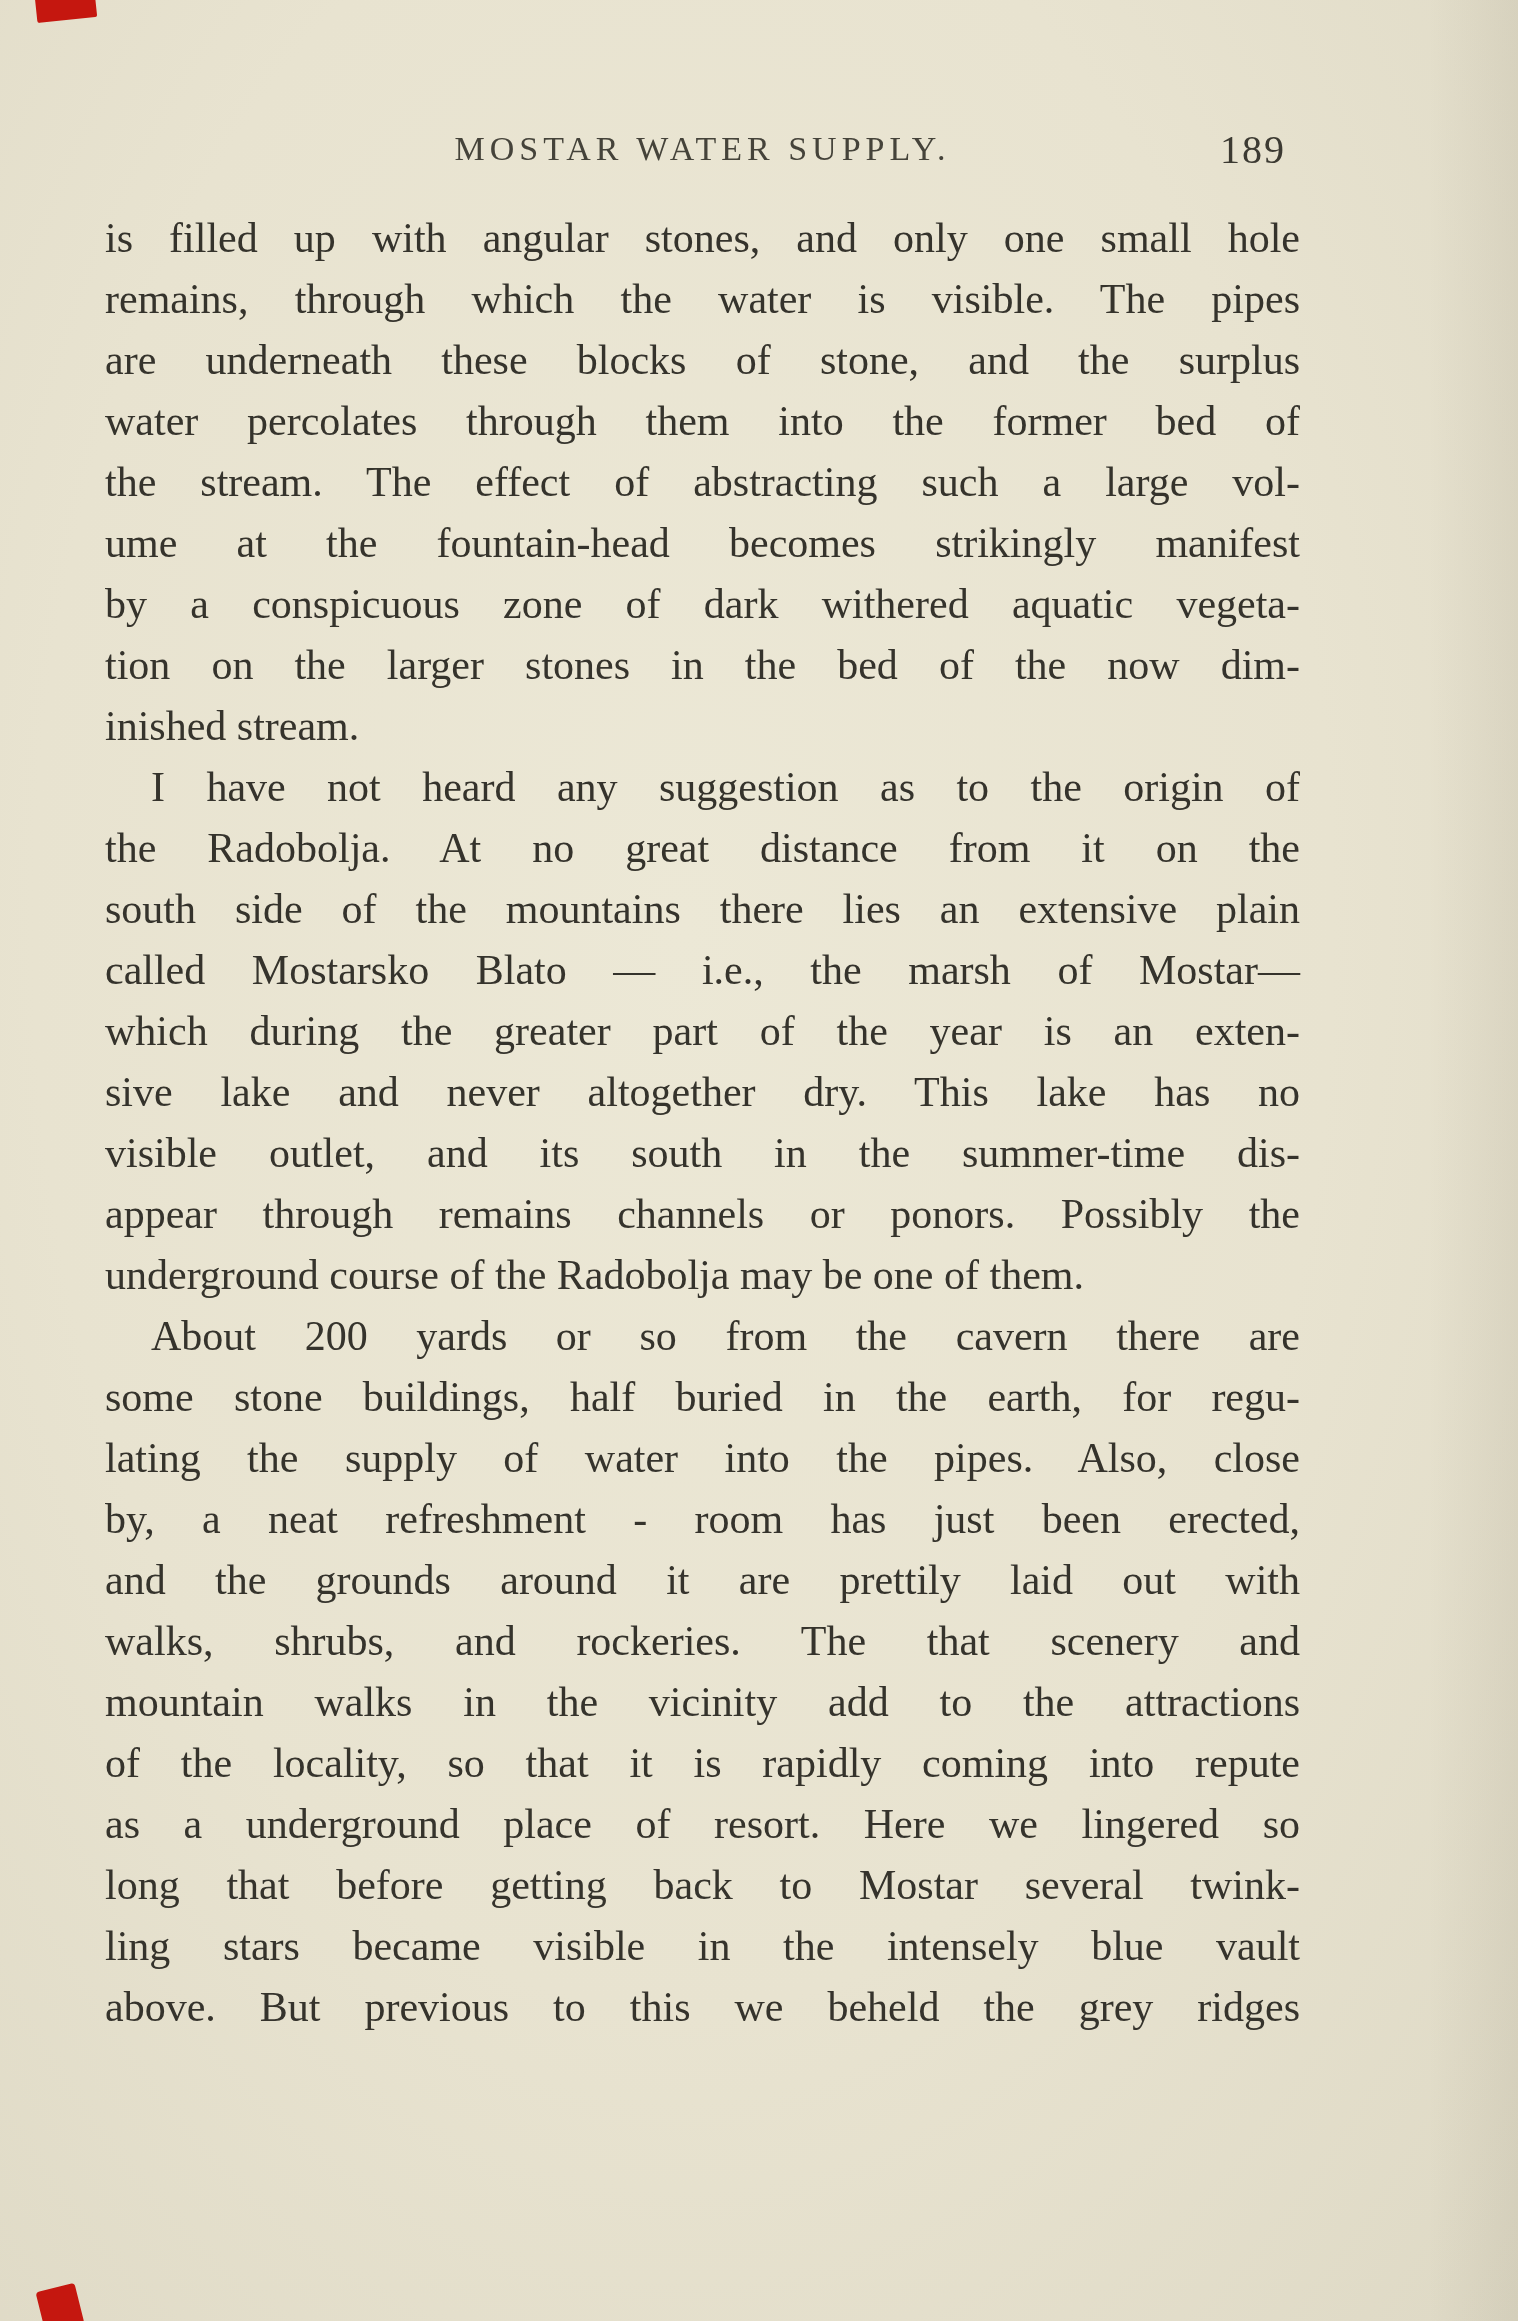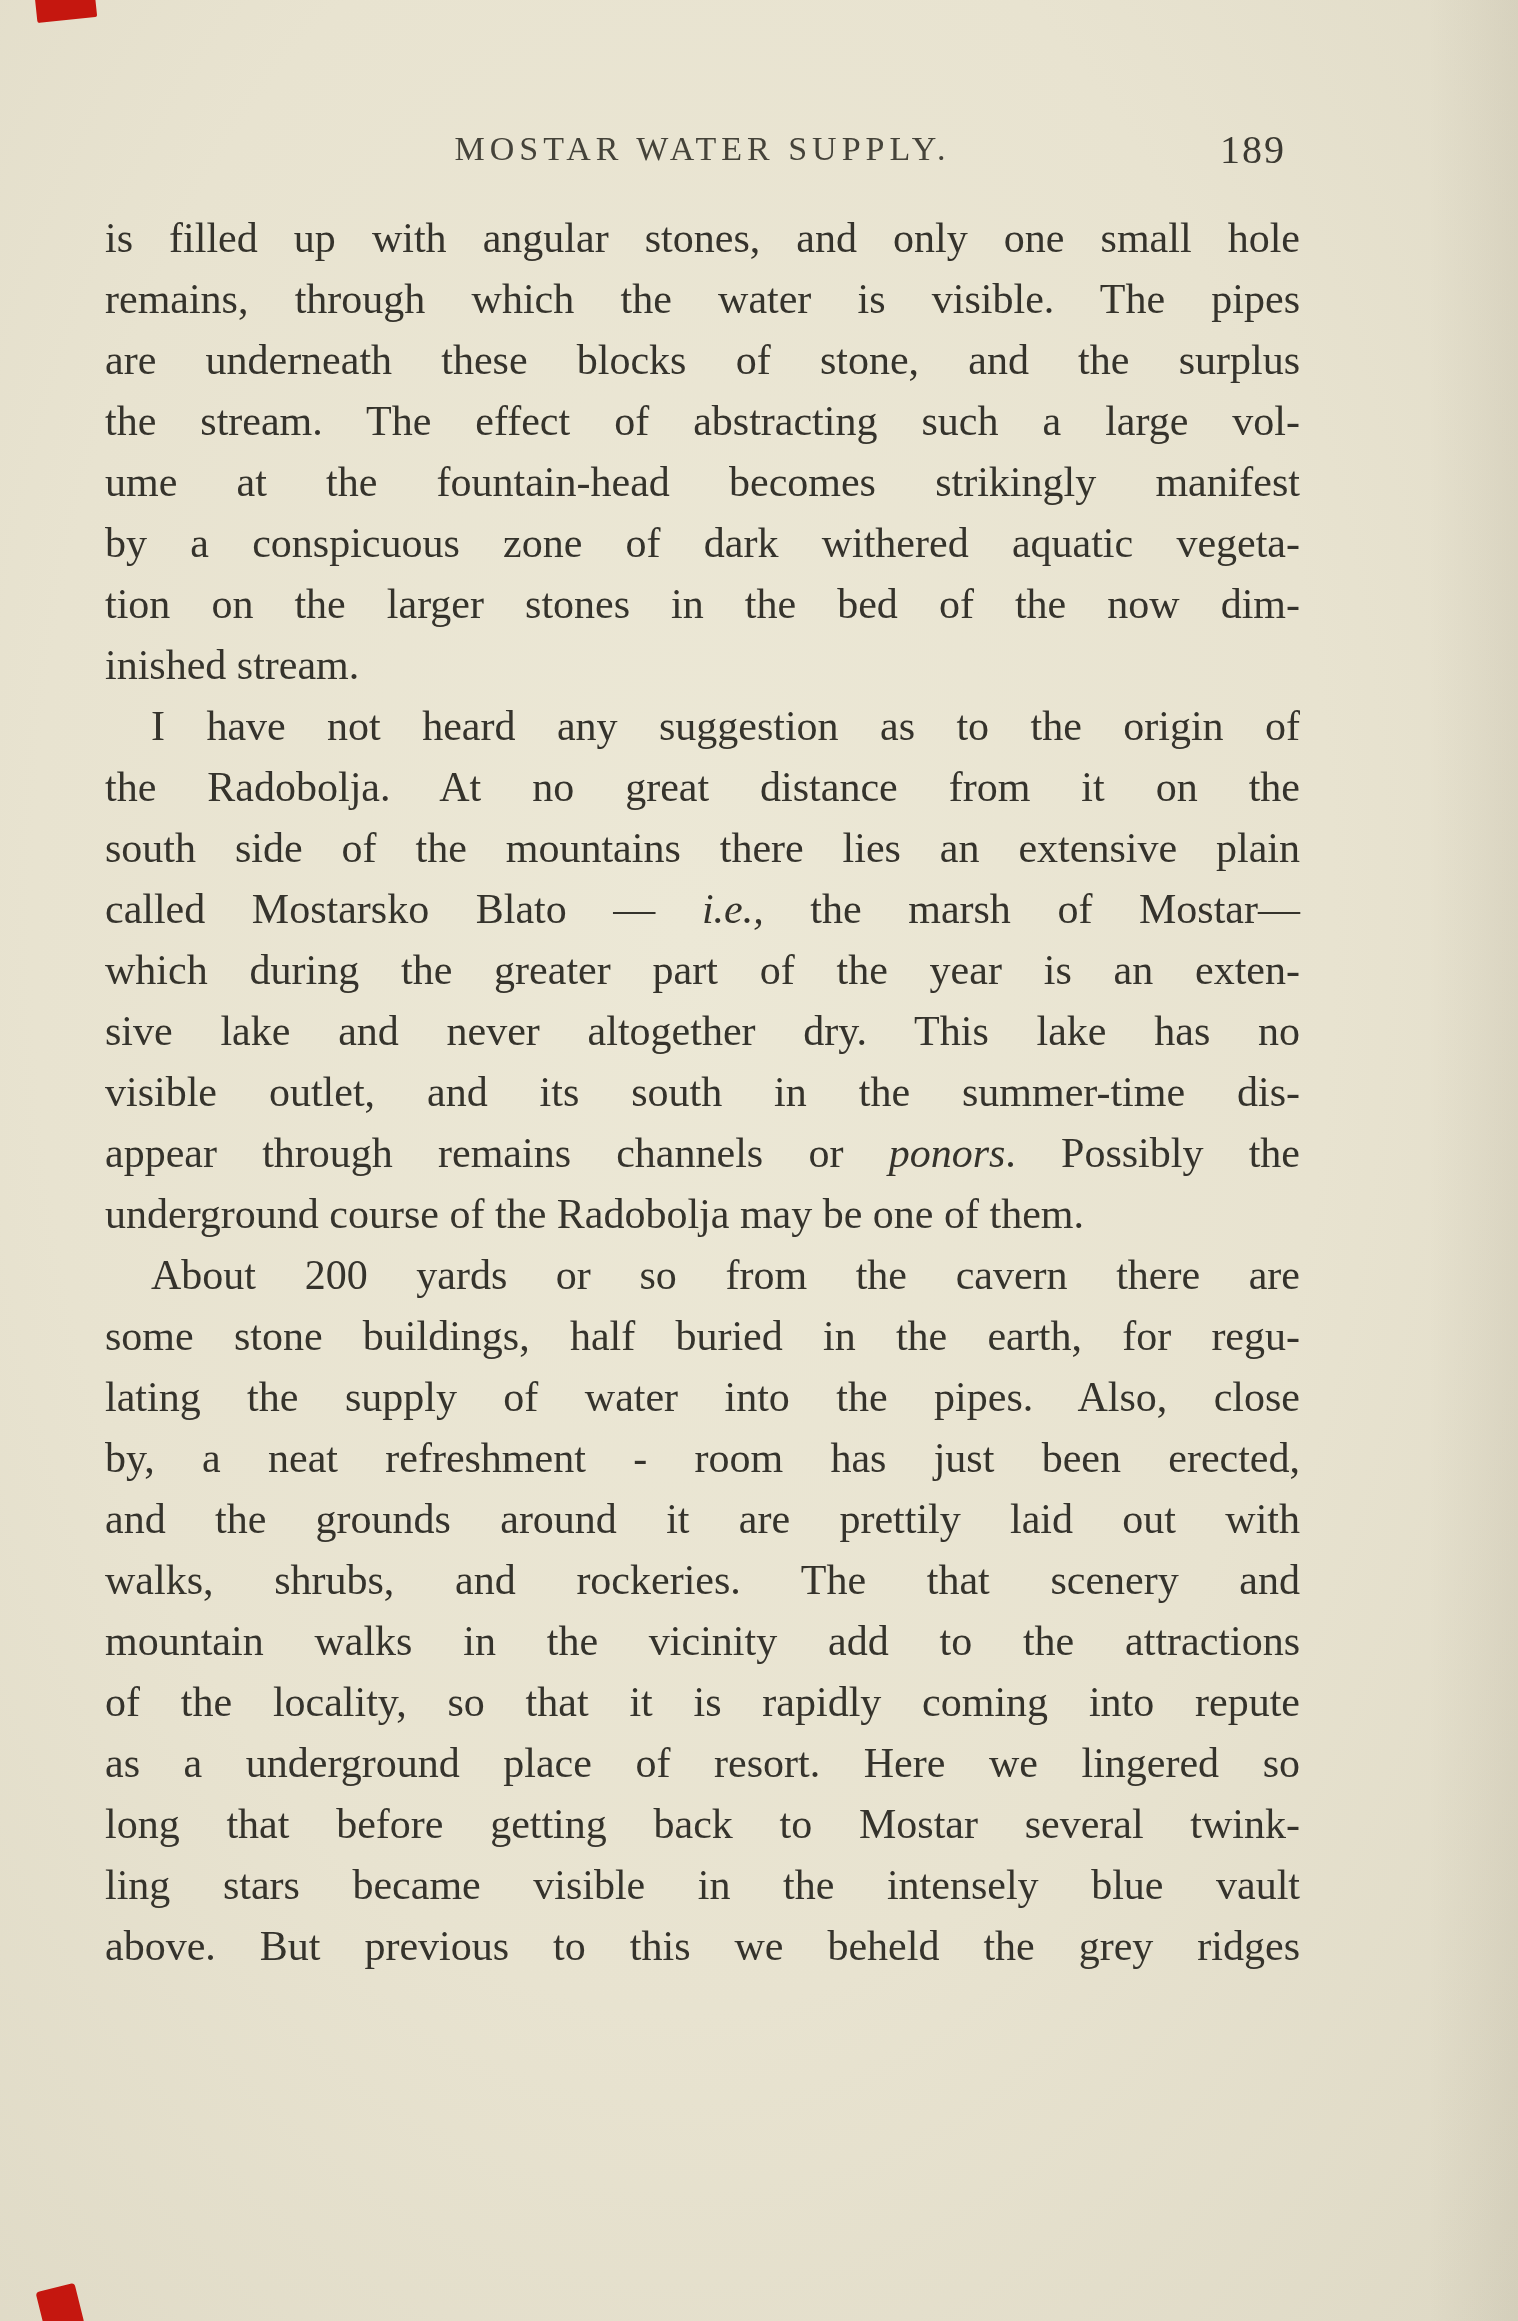--- a/index.html
+++ b/index.html
@@ -82,40 +82,40 @@
     text-align-last: justify;
     white-space: normal;
   }
   .line.end {
     text-align-last: left;
   }
   .line.indent {
     padding-left: 46px;
   }
   .italic {
-    font-style: italic;
   }
 </style>
 </head>
 <body>
 
 <div class="page">
   <div class="red-mark top"></div>
   <div class="red-mark bottom"></div>
 
   <div class="header">
     <div class="running-title">MOSTAR WATER SUPPLY.</div>
     <div class="page-number">189</div>
   </div>
 
   <div class="body-text" id="body-text">
       <div class="paragraph">
         <div class="line"><span>is filled up with angular stones, and only one small hole</span></div>
         <div class="line"><span>remains, through which the water is visible. The pipes</span></div>
         <div class="line"><span>are underneath these blocks of stone, and the surplus</span></div>
+        <div class="line"><span>water percolates through them into the former bed of</span></div>
         <div class="line"><span>the stream. The effect of abstracting such a large vol-</span></div>
         <div class="line"><span>ume at the fountain-head becomes strikingly manifest</span></div>
         <div class="line"><span>by a conspicuous zone of dark withered aquatic vegeta-</span></div>
         <div class="line"><span>tion on the larger stones in the bed of the now dim-</span></div>
         <div class="line end"><span>inished stream.</span></div>
       </div>
       <div class="paragraph">
         <div class="line indent"><span>I have not heard any suggestion as to the origin of</span></div>
         <div class="line"><span>the Radobolja. At no great distance from it on the</span></div>
         <div class="line"><span>south side of the mountains there lies an extensive plain</span></div>

